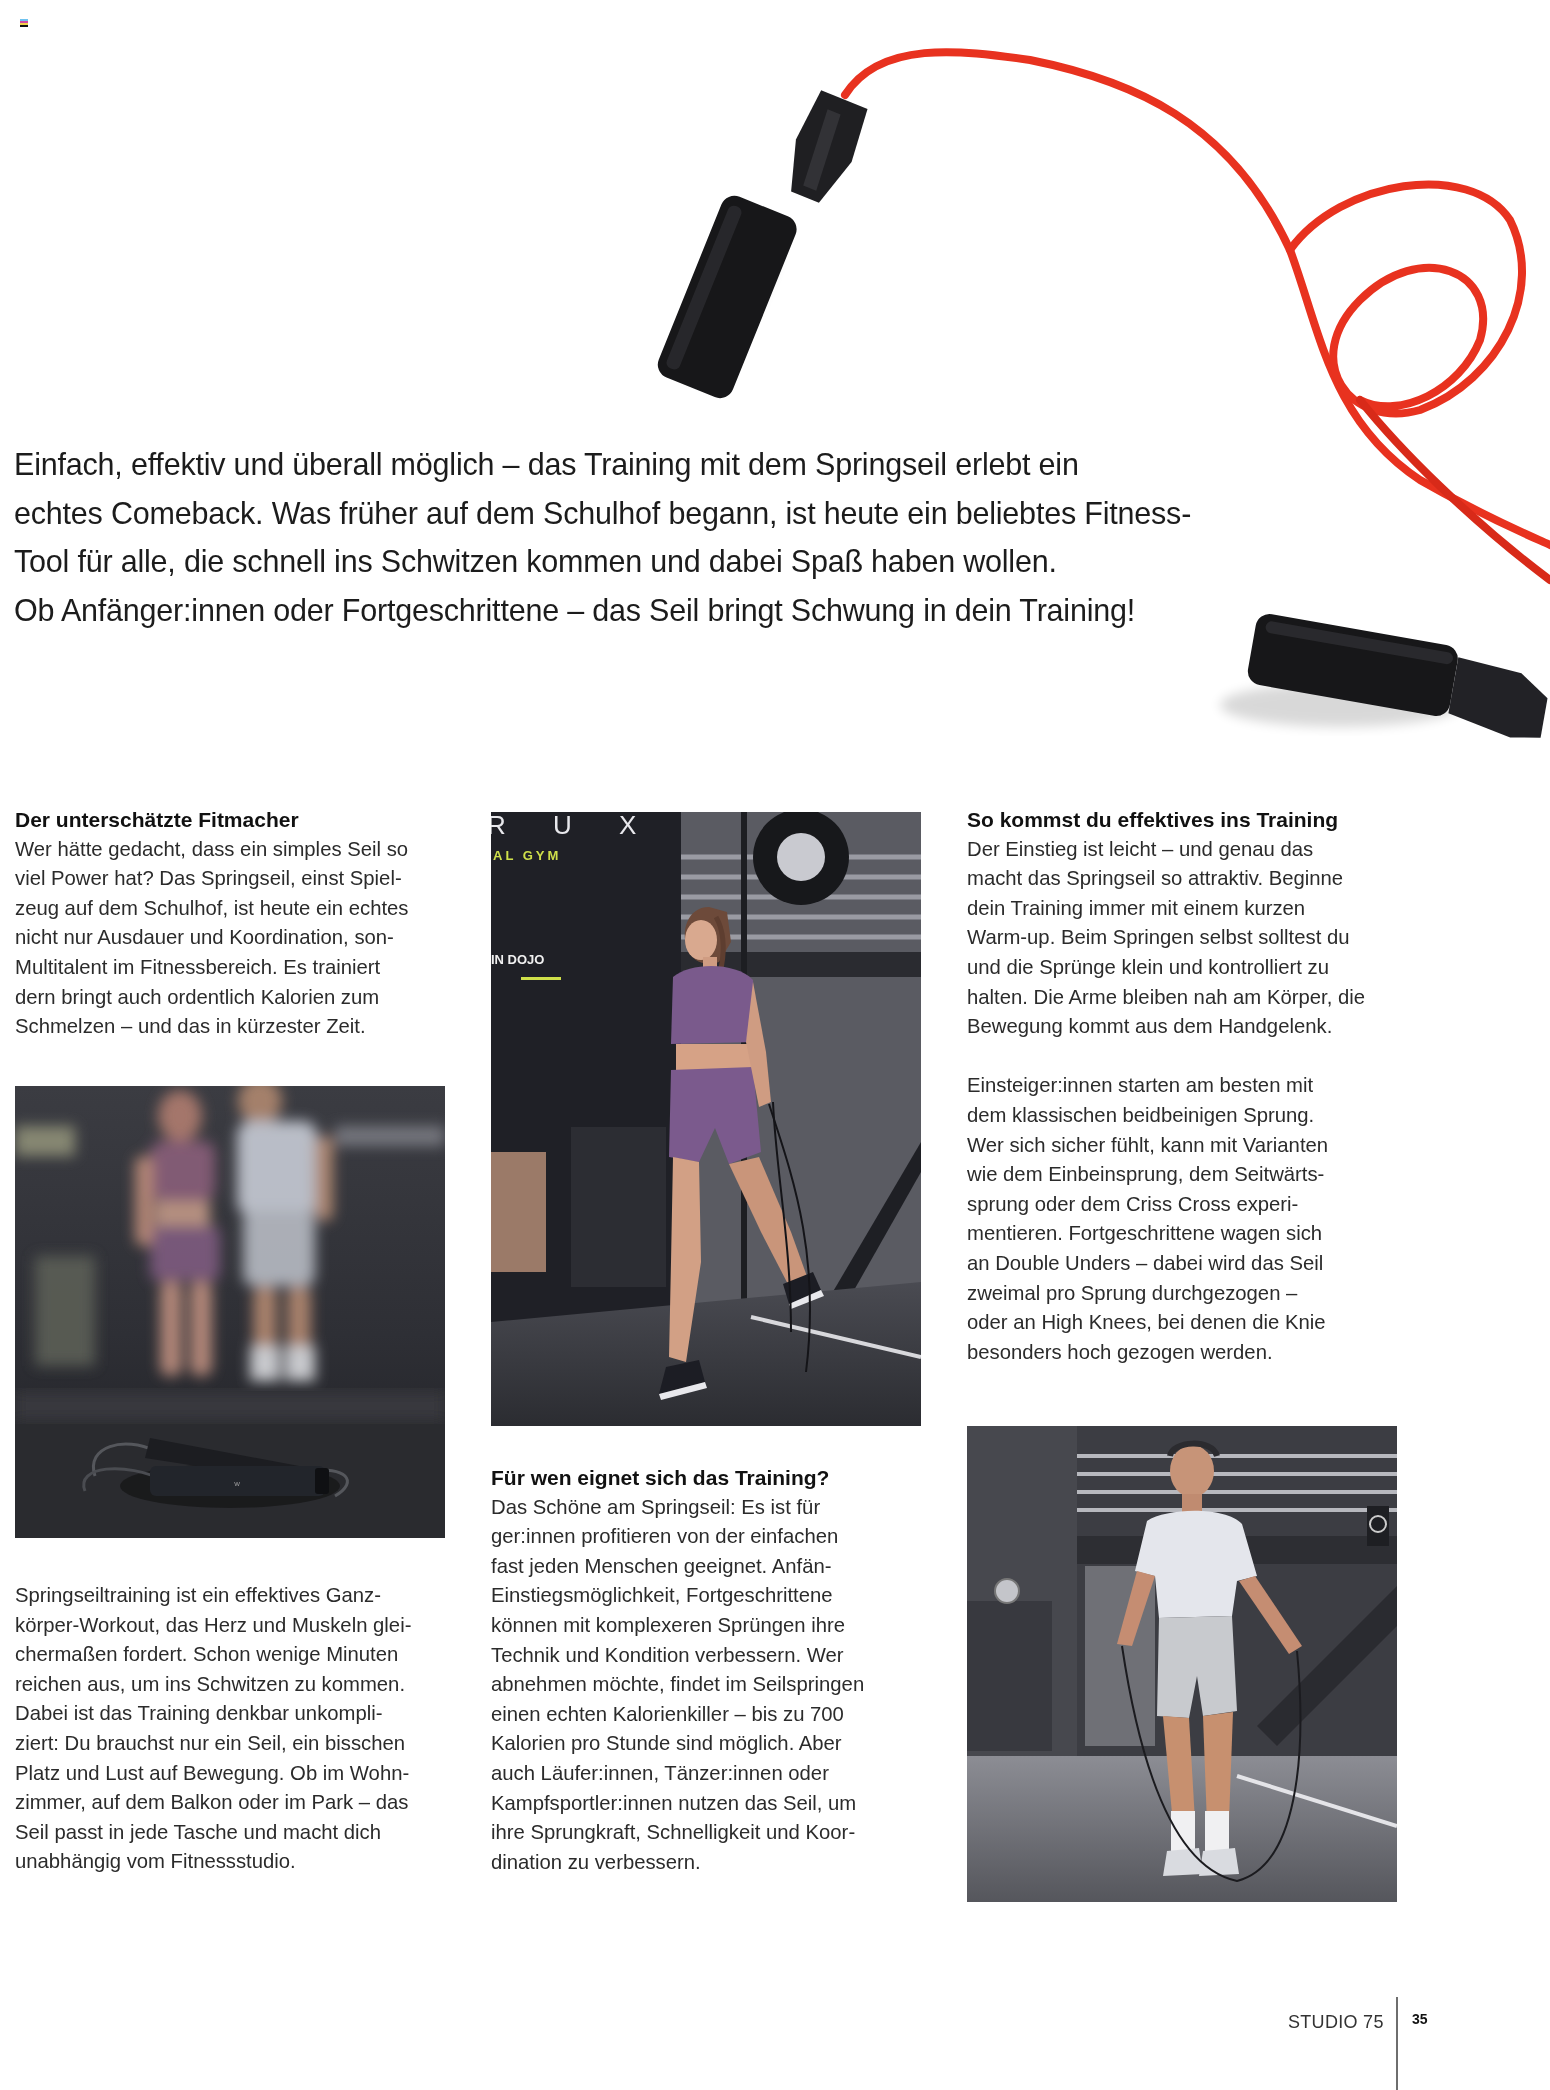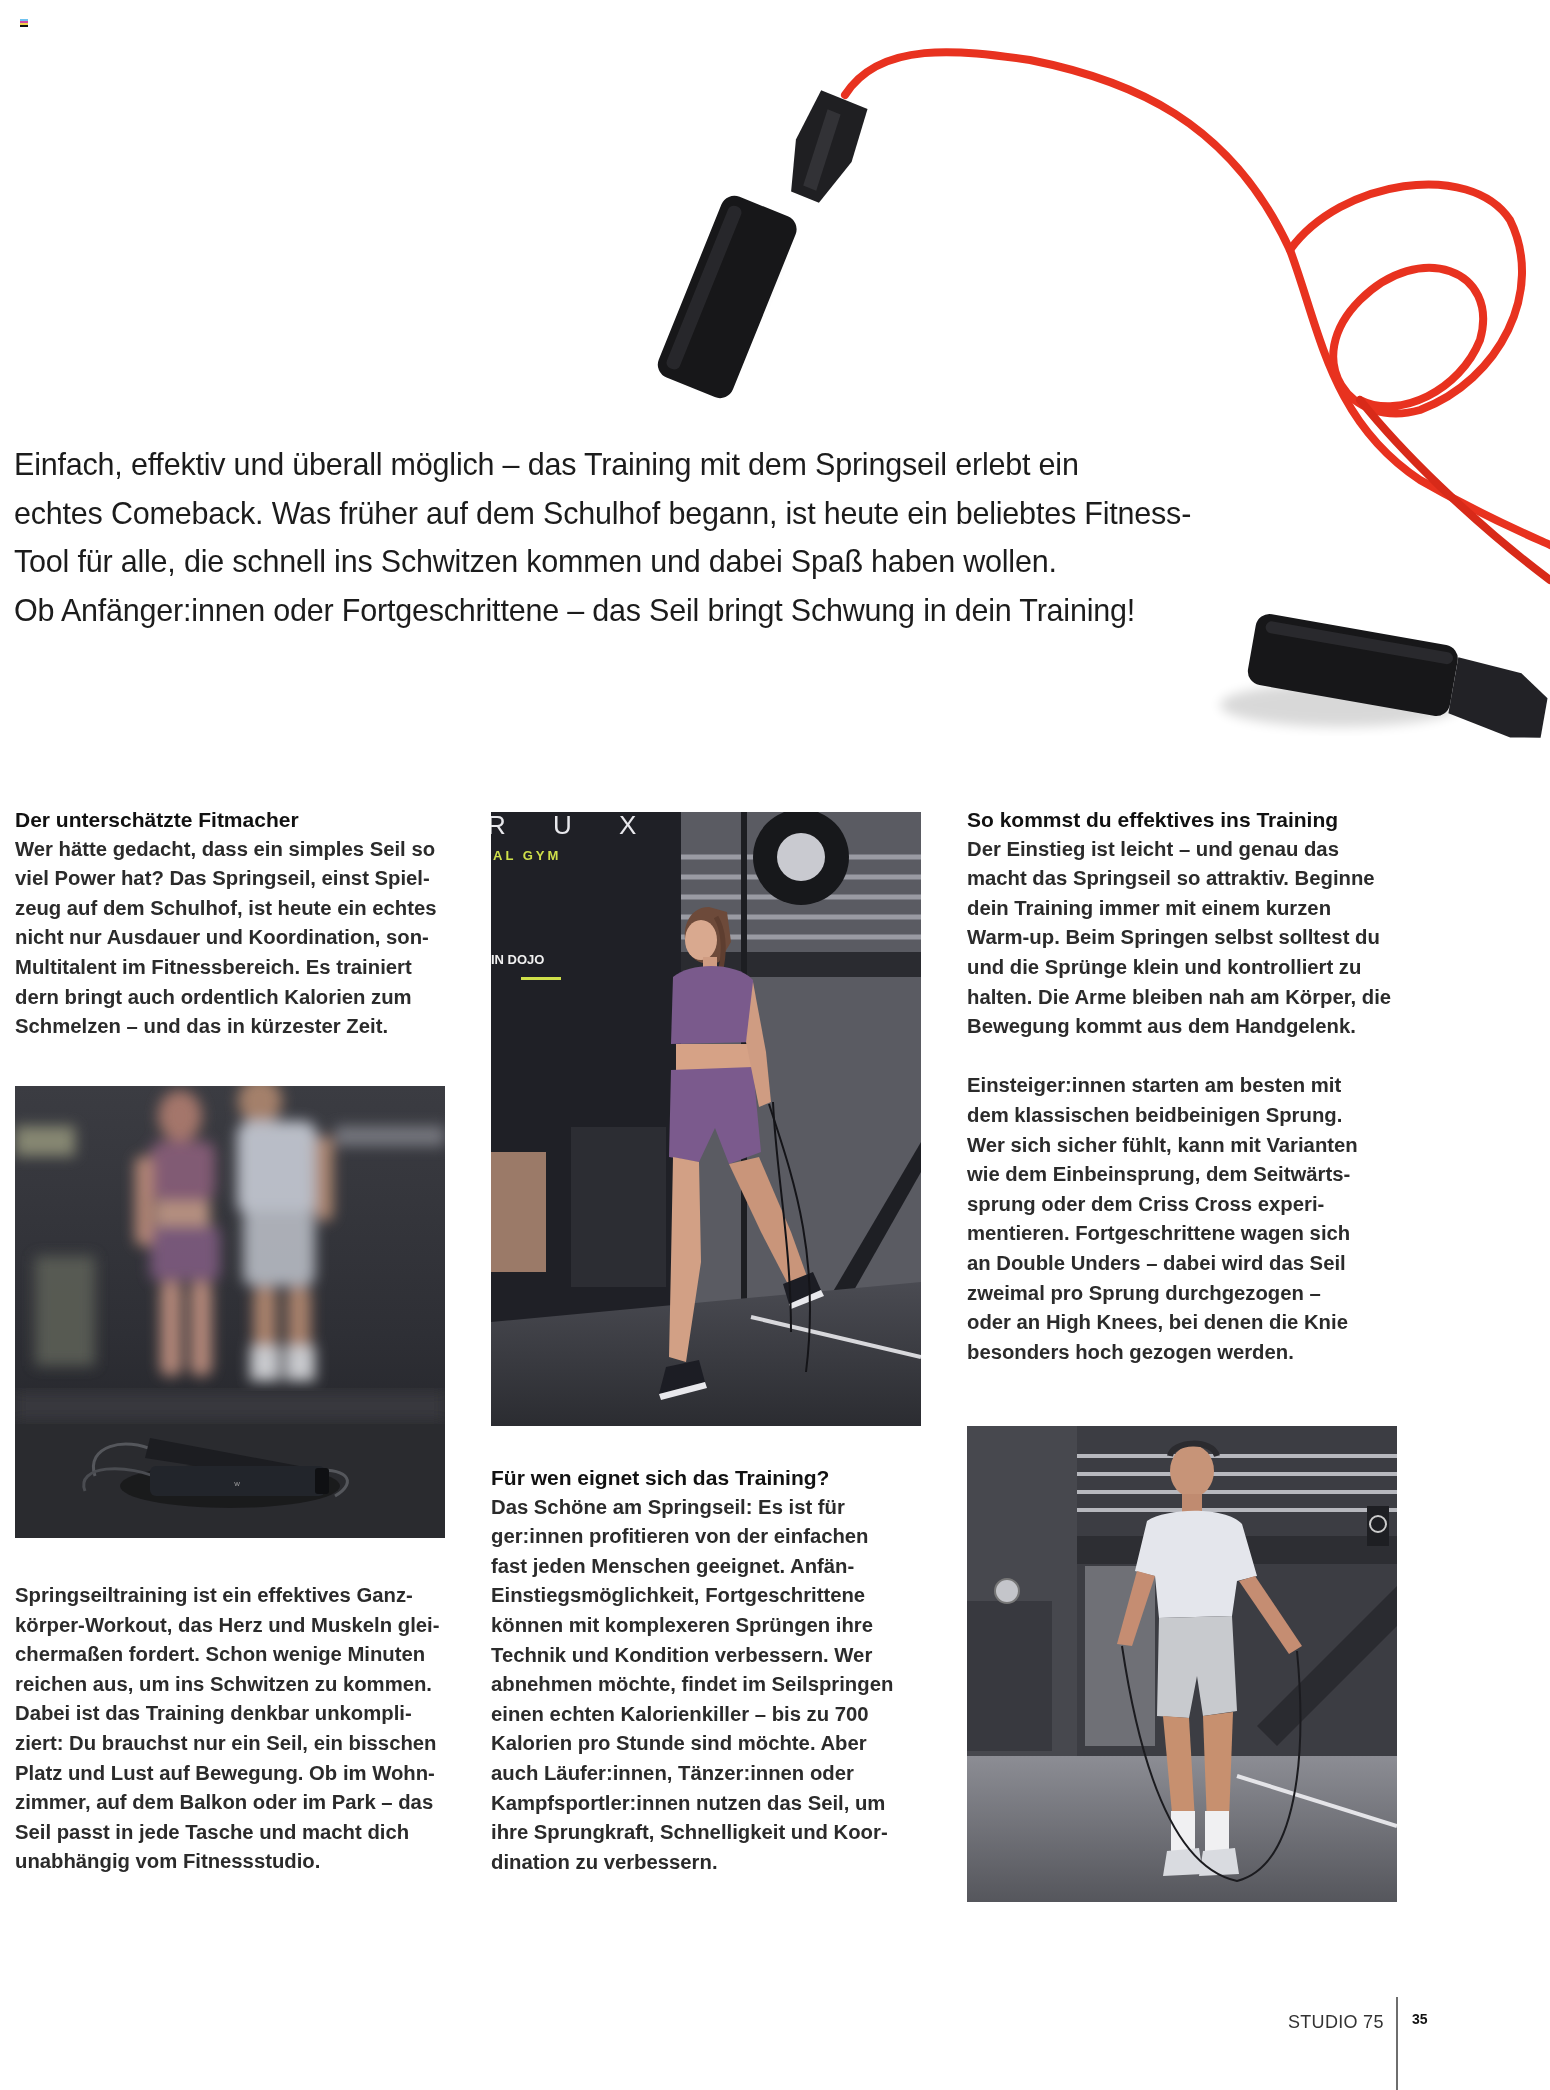--- a/index.html
+++ b/index.html
@@ -12,21 +12,21 @@
     .hero-rope { position: absolute; left: 0; top: 0; width: 1550px; height: 740px; pointer-events: none; }
 
     .intro {
       position: absolute; left: 14px; top: 440px; width: 1320px;
       font-size: 30.5px; line-height: 48.5px; color: #1c1c1c; letter-spacing: -0.2px;
     }
     .intro p { white-space: nowrap; }
 
     .col { position: absolute; font-size: 20.3px; line-height: 29.6px; color: #2b2b2b; }
     .col h3 { font-size: 21px; font-weight: bold; color: #111; line-height: 29.6px; }
-    .col p { white-space: nowrap; font-weight: bold; }
+    .col p { white-space: nowrap; }
     .col .gap { height: 29.6px; }
 
     .photo { position: absolute; overflow: hidden; }
     .photo svg { display: block; width: 100%; height: 100%; }
 
     .footer-mag { position: absolute; left: 1288px; top: 2012px; font-size: 18px; color: #333; letter-spacing: 0.3px; }
     .footer-rule { position: absolute; left: 1396px; top: 1997px; width: 2px; height: 93px; background: #6e6e6e; }
     .footer-page { position: absolute; left: 1412px; top: 2011px; font-size: 14px; font-weight: bold; color: #111; }
   </style>
 </head>
@@ -209,21 +209,21 @@
 <div class="col" style="left:491px; top:1463px; width:440px;">
   <h3>Für wen eignet sich das Training?</h3>
   <p>Das Schöne am Springseil: Es ist für</p>
   <p>ger:innen profitieren von der einfachen</p>
   <p>fast jeden Menschen geeignet. Anfän-</p>
   <p>Einstiegsmöglichkeit, Fortgeschrittene</p>
   <p>können mit komplexeren Sprüngen ihre</p>
   <p>Technik und Kondition verbessern. Wer</p>
   <p>abnehmen möchte, findet im Seilspringen</p>
   <p>einen echten Kalorienkiller – bis zu 700</p>
-  <p>Kalorien pro Stunde sind möchte. Aber</p>
+  <p>Kalorien pro Stunde sind möglich. Aber</p>
   <p>auch Läufer:innen, Tänzer:innen oder</p>
   <p>Kampfsportler:innen nutzen das Seil, um</p>
   <p>ihre Sprungkraft, Schnelligkeit und Koor-</p>
   <p>dination zu verbessern.</p>
 </div>
 
 <div class="col" style="left:967px; top:805px; width:440px;">
   <h3>So kommst du effektives ins Training</h3>
   <p>Der Einstieg ist leicht – und genau das</p>
   <p>macht das Springseil so attraktiv. Beginne</p>

